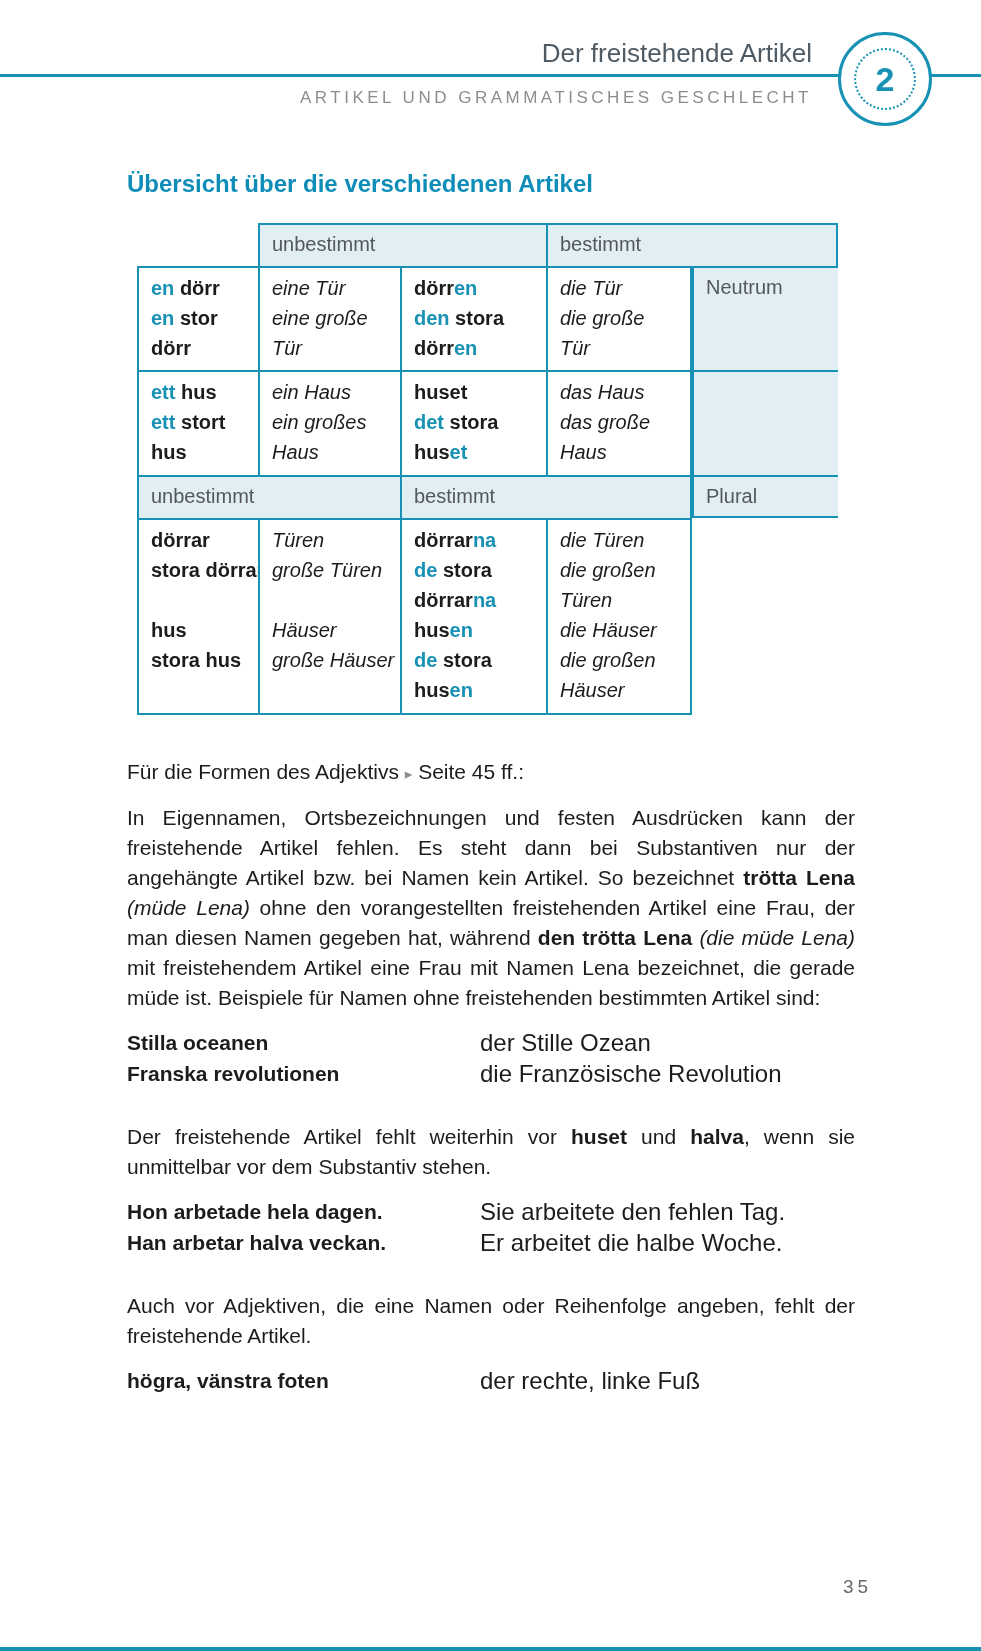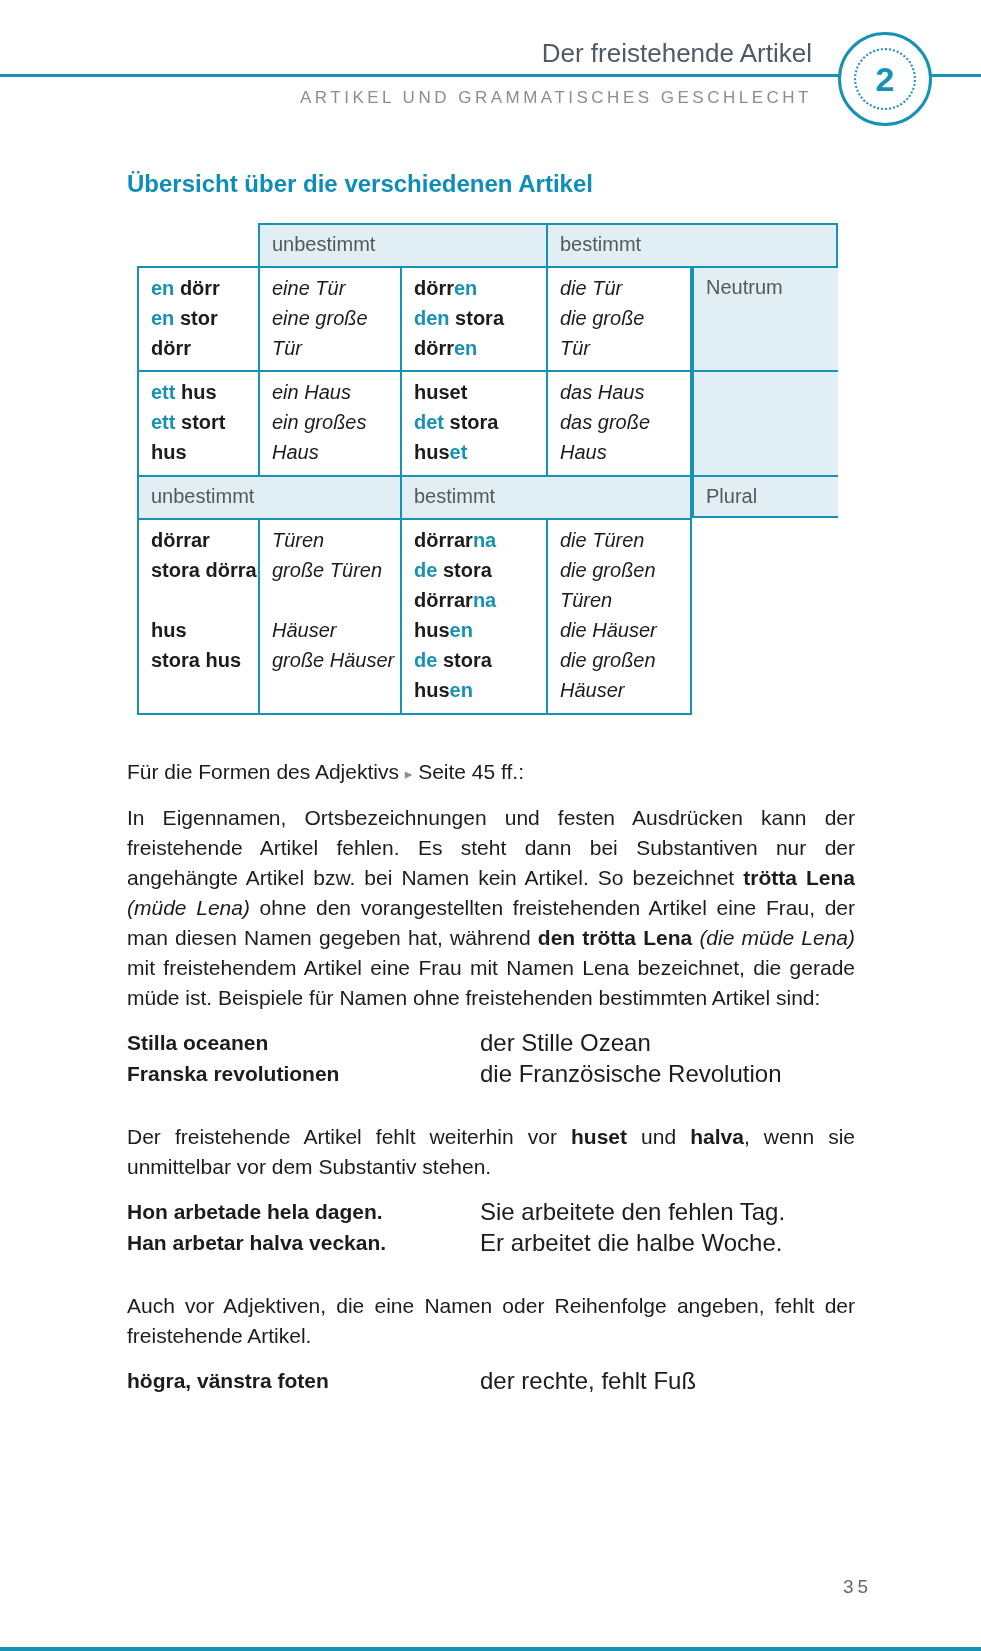--- a/index.html
+++ b/index.html
@@ -174,21 +174,21 @@
           </div>
           <div class="pair-row">
             <div class="pair-sv">Han arbetar halva veckan.</div>
             <div class="pair-de">Er arbeitet die halbe Woche.</div>
           </div>
         </div>
         <p class="para"><span>Auch vor Adjektiven, die eine Namen oder Reihenfolge angeben, fehlt der freistehende Artikel.</span></p>
         <div class="pairs">
           <div class="pair-row">
             <div class="pair-sv">högra, vänstra foten</div>
-            <div class="pair-de">der rechte, fehlt Fuß</div>
+            <div class="pair-de">der rechte, linke Fuß</div>
           </div>
         </div>
       </div>
   </div>
 
   <div class="page-number">35</div>
   <div class="foot-rule"></div>
 </div>
 
 </body></html>

